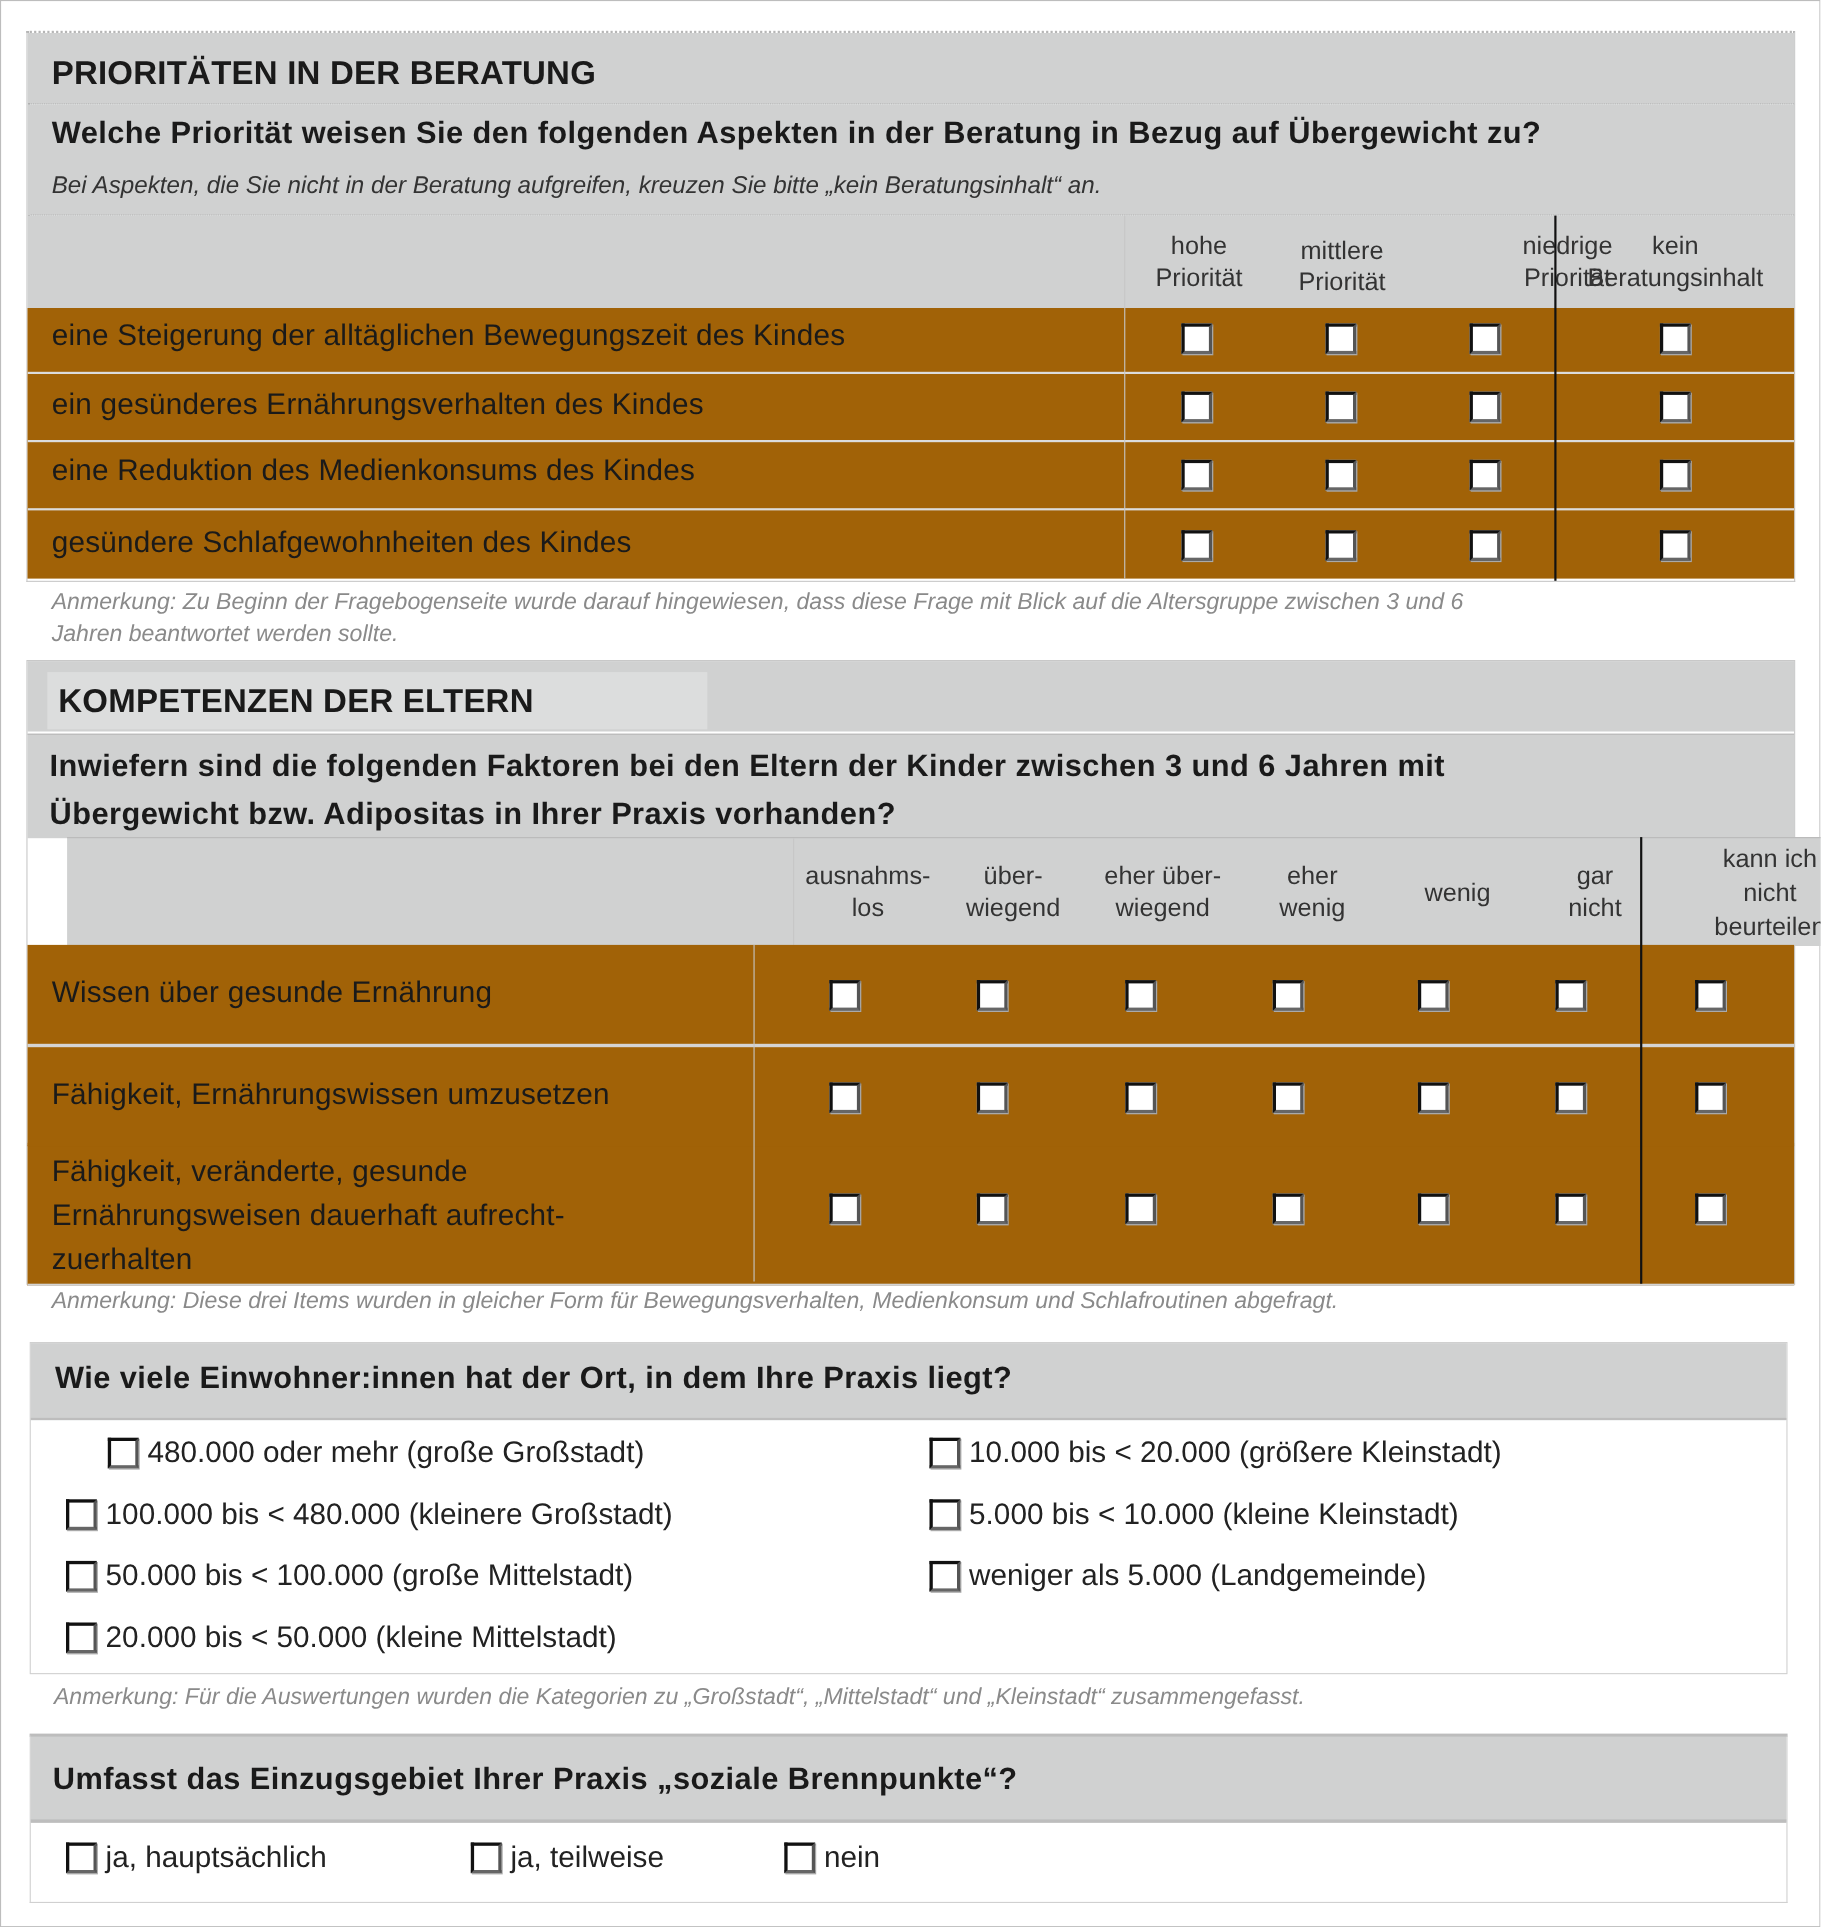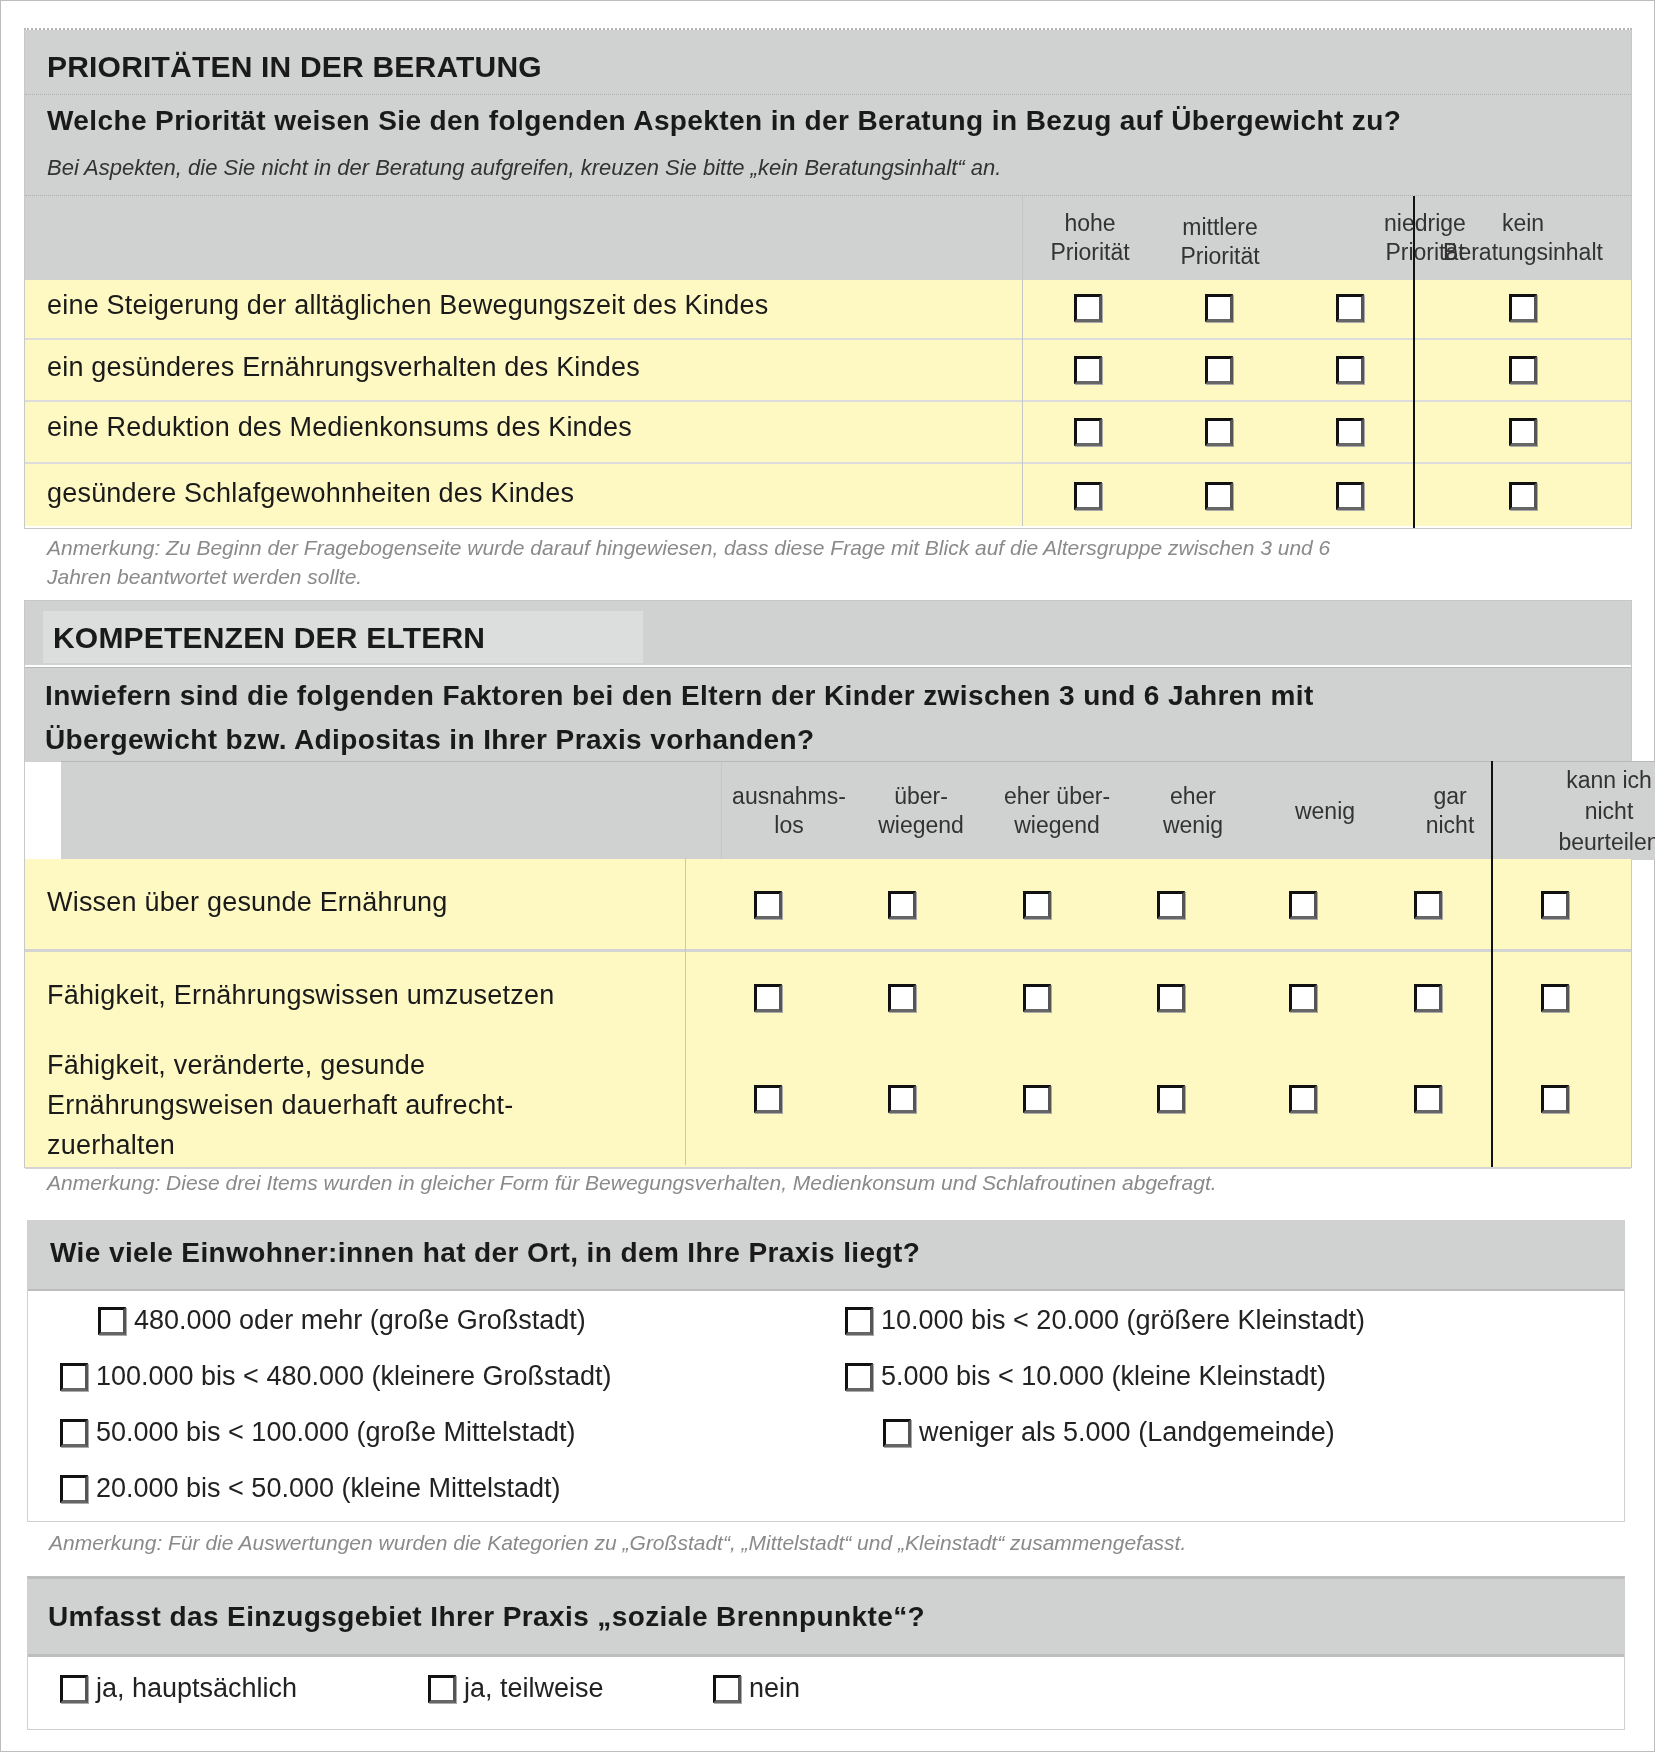--- a/index.html
+++ b/index.html
@@ -15,21 +15,21 @@
 
   
   #s1 { top: 28px; height: 498px; border: 1px solid #c8c8c8; border-top: 2px dotted #b5b5b5; }
   #s1 .title-bar { position: absolute; left: 0; top: 0; width: 100%; height: 64px; border-bottom: 1px dotted #b0b0b0; }
   #s1 .title-bar span { position: absolute; left: 22px; top: 20px; }
   #s1 .q-bar { position: absolute; left: 0; top: 65px; width: 100%; height: 100px; border-bottom: 1px dotted #b0b0b0; }
   #s1 .q-bar .q { position: absolute; left: 22px; top: 10px; white-space: nowrap; }
   #s1 .q-bar .hint { position: absolute; left: 22px; top: 60px; white-space: nowrap; }
   .hdr-row { position: absolute; left: 0; width: 100%; }
   .hdr-cell { position: absolute; top: 0; height: 100%; display: flex; align-items: center; justify-content: center; text-align: center; font-size: 23px; color: #333; line-height: 29px; }
-  .row { position: absolute; left: 0; width: 100%; background: #fef9c3; border-top: 2px solid #dcdcdc; }
+  .row { position: absolute; left: 0; width: 100%; background: #a16207; border-top: 2px solid #dcdcdc; }
   .row-label { position: absolute; left: 22px; font-size: 27px; color: #1a1a1a; white-space: nowrap; letter-spacing: 0.2px; }
   .cb { position: absolute; width: 28px; height: 28px; border: 3px solid #111; border-right-color: #555; border-bottom-color: #666; background: #fff; box-sizing: border-box; box-shadow: 1px 1px 0 #aaa; }
   .vline { position: absolute; top: 0; bottom: 0; width: 2px; background: #111; }
   .vline-lt { position: absolute; top: 0; bottom: 0; width: 1px; background: #c6c6c6; }
 
   
   #s2 { top: 600px; height: 566px; border: 1px solid #c8c8c8; }
   #s2 .title-bar { position: absolute; left: 0; top: 0; width: 100%; height: 64px; }
   #s2 .title-box { position: absolute; left: 18px; top: 10px; width: 600px; height: 52px; background: #dcdddd; }
   #s2 .title-box span { position: absolute; left: 10px; top: 10px; }
@@ -245,21 +245,21 @@
       <span>20.000 bis &lt; 50.000 (kleine Mittelstadt)</span>
     </div>
   <div class="opt" style="left:817px;top:84px;">
       <span class="cb"></span>
       <span>10.000 bis &lt; 20.000 (größere Kleinstadt)</span>
     </div>
   <div class="opt" style="left:817px;top:140px;">
       <span class="cb"></span>
       <span>5.000 bis &lt; 10.000 (kleine Kleinstadt)</span>
     </div>
-  <div class="opt" style="left:855px;top:196px;">
+  <div class="opt" style="left:817px;top:196px;">
       <span class="cb"></span>
       <span>weniger als 5.000 (Landgemeinde)</span>
     </div>
 </div>
 <div class="note" style="top:1528px;left:49px;">Anmerkung: Für die Auswertungen wurden die Kategorien zu „Großstadt“, „Mittelstadt“ und „Kleinstadt“ zusammengefasst.</div>
 
 <div class="section" id="s4">
   <div class="q-bar grey">
     <div class="q">Umfasst das Einzugsgebiet Ihrer Praxis „soziale Brennpunkte“?</div>
   </div>

